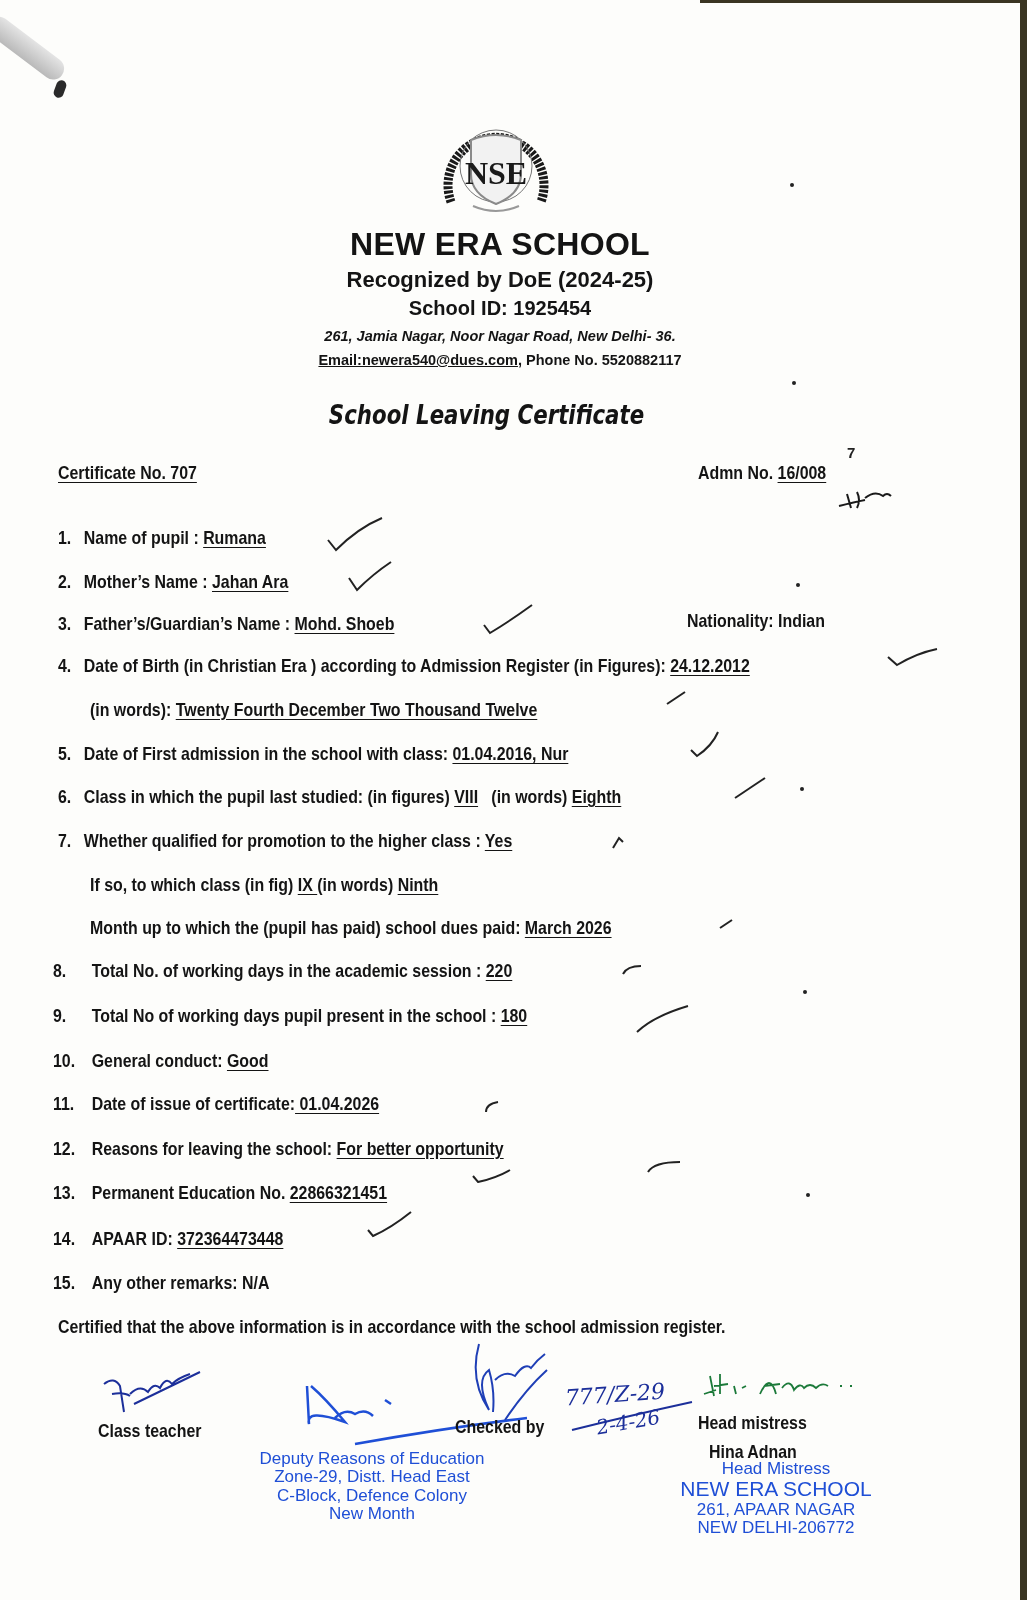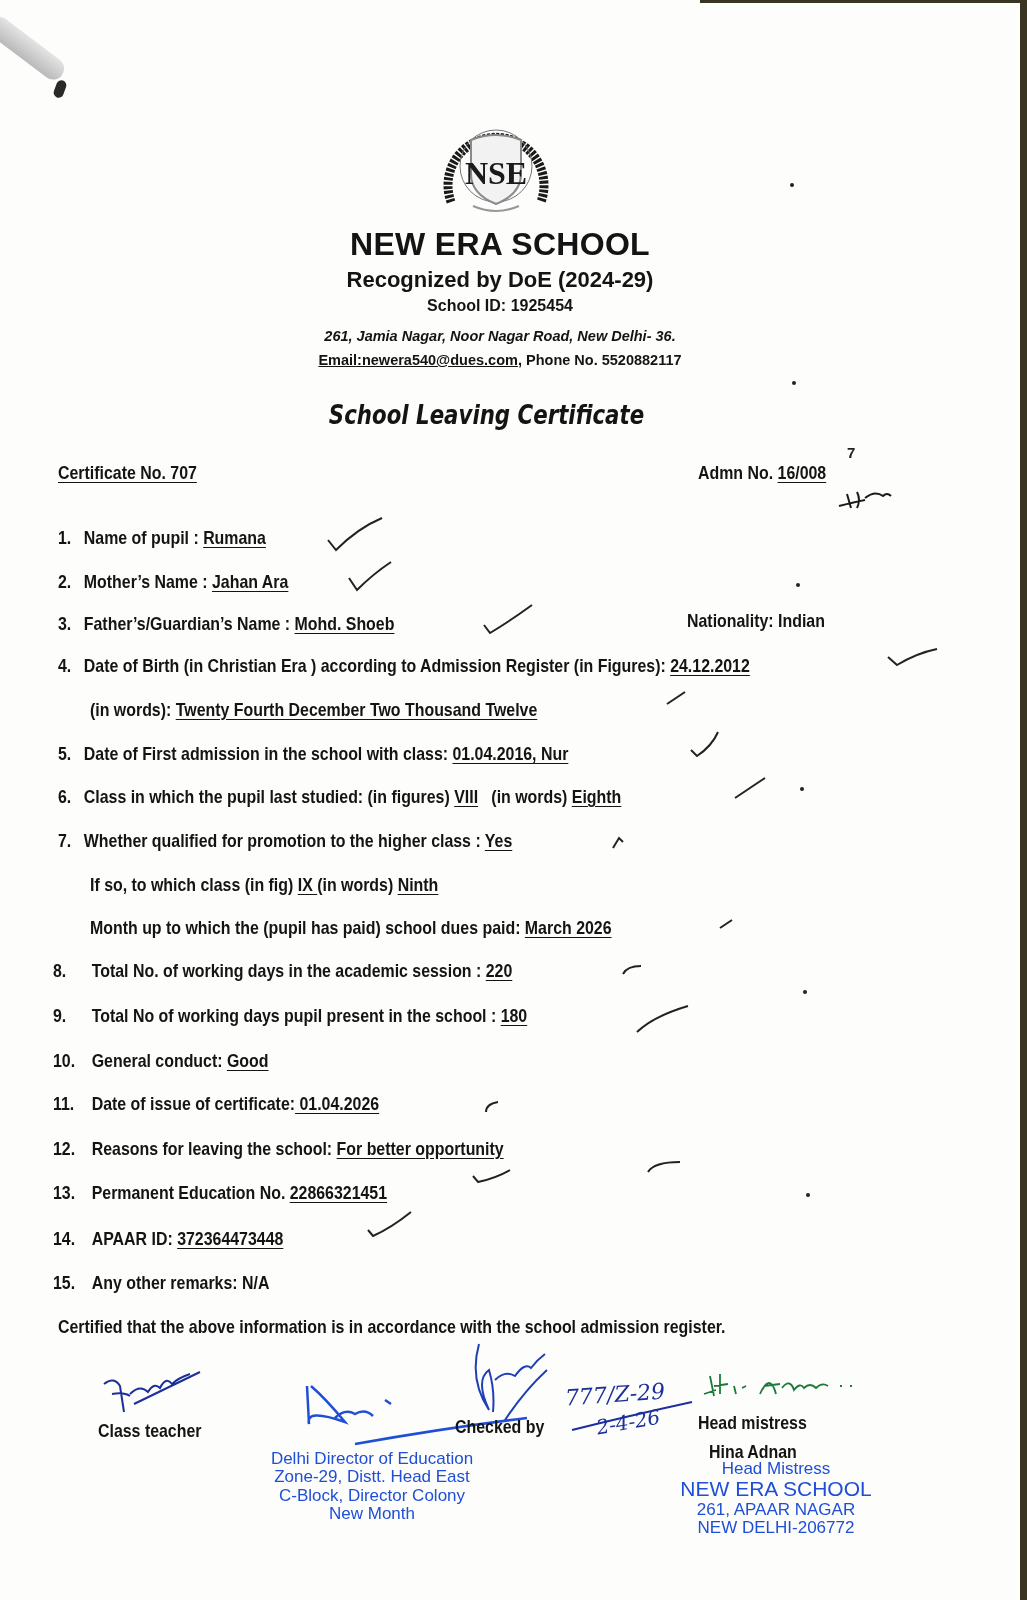--- a/index.html
+++ b/index.html
@@ -13,21 +13,21 @@
   .edge-top { position: absolute; left: 700px; top: 0; width: 327px; height: 3px; background: #3a3522; }
   .cord { position: absolute; left: -10px; top: 10px; width: 90px; height: 22px; border-radius: 12px;
           background: linear-gradient(#e4e4e4, #b9b9b9); transform: rotate(37deg); transform-origin: left center; }
   .cord-tip { position: absolute; left: 55px; top: 80px; width: 10px; height: 18px; border-radius: 6px; background: #2a2a2a; transform: rotate(20deg); }
   .speck { position: absolute; width: 4px; height: 4px; border-radius: 50%; background: #222; }
 
   .logo { position: absolute; left: 437px; top: 120px; width: 118px; height: 98px; }
   .header { position: absolute; left: 0; width: 1000px; text-align: center; }
   .school-name { top: 226px; font-size: 32px; font-weight: bold; letter-spacing: 0.3px; }
   .recog { top: 267px; font-size: 22px; font-weight: bold; }
-  .school-id { top: 297px; font-size: 16px; font-weight: bold; }
+  .school-id { top: 297px; font-size: 20px; font-weight: bold; }
   .address { top: 328px; font-size: 14.5px; font-weight: bold; font-style: italic; }
   .contact { top: 352px; font-size: 14.5px; font-weight: bold; }
   .contact .email { text-decoration: underline; }
   .cert-title { position: absolute; top: 400px; left: 0; width: 973px; text-align: center;
                 font-size: 26px; font-weight: bold; font-style: italic; font-family: "DejaVu Sans", sans-serif; transform: scaleX(0.82); }
 
   .f { position: absolute; font-size: 18.5px; font-weight: bold; white-space: nowrap;
        font-family: "Liberation Sans Narrow", "Liberation Sans", sans-serif; transform-origin: left center; transform: scaleX(0.86); }
   .u { text-decoration: underline; text-underline-offset: 3px; }
   .num { display: inline-block; }
@@ -53,21 +53,21 @@
 
 <svg class="logo" viewBox="0 0 118 98">
   <path d="M14 82 A48 48 0 1 1 104 82" fill="none" stroke="#1a1a1a" stroke-width="9" stroke-dasharray="3 1.4"></path>
   <circle cx="59" cy="46" r="36" fill="none" stroke="#777" stroke-width="1"></circle>
   <path d="M34 20 Q59 10 84 20 L84 54 Q84 74 59 84 Q34 74 34 54 Z" fill="#f2f2f2" stroke="#8a8a8a" stroke-width="2"></path>
   <text x="59" y="64" text-anchor="middle" font-family="Liberation Serif, serif" font-size="32" font-weight="bold" fill="#1a1a1a">NSE</text>
   <path d="M36 86 Q59 96 82 86" fill="none" stroke="#999" stroke-width="2"></path>
 </svg>
 
 <div class="header school-name">NEW ERA SCHOOL</div>
-<div class="header recog">Recognized by DoE (2024-29)</div>
+<div class="header recog">Recognized by DoE (2024-25)</div>
 <div class="header school-id">School ID: 1925454</div>
 <div class="header address">261, Jamia Nagar, Noor Nagar Road, New Delhi- 36.</div>
 <div class="header contact">
   <span class="email">Email:newera540@dues.com</span><span>, Phone No. 5520882117</span>
 </div>
 
 <div class="cert-title">School Leaving Certificate</div>
 
 <div class="f u" style="left:58px;top:462px">Certificate No. 707</div>
 <div class="f" style="left:698px;top:462px">
@@ -189,23 +189,23 @@
 
 <svg class="sig" style="left:295px;top:1378px" width="240" height="70">
   <path d="M12 8 L14 46 Q10 30 50 44 Q30 20 16 8 M40 40 Q50 30 60 36 Q70 30 78 38 M90 22 L96 26 M60 66 Q150 50 232 40" fill="none" stroke="#1f4fd6" stroke-width="2.5"></path>
 </svg>
 <svg class="sig" style="left:465px;top:1340px" width="90" height="90">
   <path d="M14 4 Q4 40 24 70 Q10 40 24 30 Q30 50 28 72 M30 40 Q40 30 50 36 Q60 22 66 28 Q72 20 80 14 M40 80 Q60 50 82 30" fill="none" stroke="#1f3fb6" stroke-width="2"></path>
 </svg>
 <div class="f" style="left:455px;top:1416px">Checked by</div>
 
 <div class="stamp" style="left:244px;top:1450px;width:256px;font-size:17px">
-  <div>Delhi Director of Education</div>
+  <div>Deputy Reasons of Education</div>
   <div>Zone-29, Distt. Head East</div>
-  <div>C-Block, Director Colony</div>
+  <div>C-Block, Defence Colony</div>
   <div>New Month</div>
 </div>
 
 <div style="position:absolute;left:565px;top:1382px;font-family:'DejaVu Serif',serif;font-size:22px;color:#1c2f9a;font-style:italic;transform:rotate(-4deg)">777/Z-29</div>
 <div style="position:absolute;left:596px;top:1410px;font-family:'DejaVu Serif',serif;font-size:20px;color:#1c2f9a;font-style:italic;transform:rotate(-10deg)">2-4-26</div>
 <svg class="sig" style="left:568px;top:1396px" width="130" height="40">
     <path d="M4 34 Q60 20 124 6" fill="none" stroke="#1c2f9a" stroke-width="2"></path>
   </svg>
 <svg class="sig" style="left:700px;top:1368px" width="160" height="34">
   <path d="M4 26 L16 22 M10 8 L14 28 M20 6 L20 26 M14 18 L28 16 M34 18 L36 26 M42 20 L46 18 M60 26 Q70 4 76 26 M64 18 L80 16 M82 20 Q90 10 94 22 Q100 14 104 20 Q110 14 116 20 Q122 14 128 18 M140 18 L142 18 M150 18 L152 18" fill="none" stroke="#1c7a3a" stroke-width="1.8"></path>

